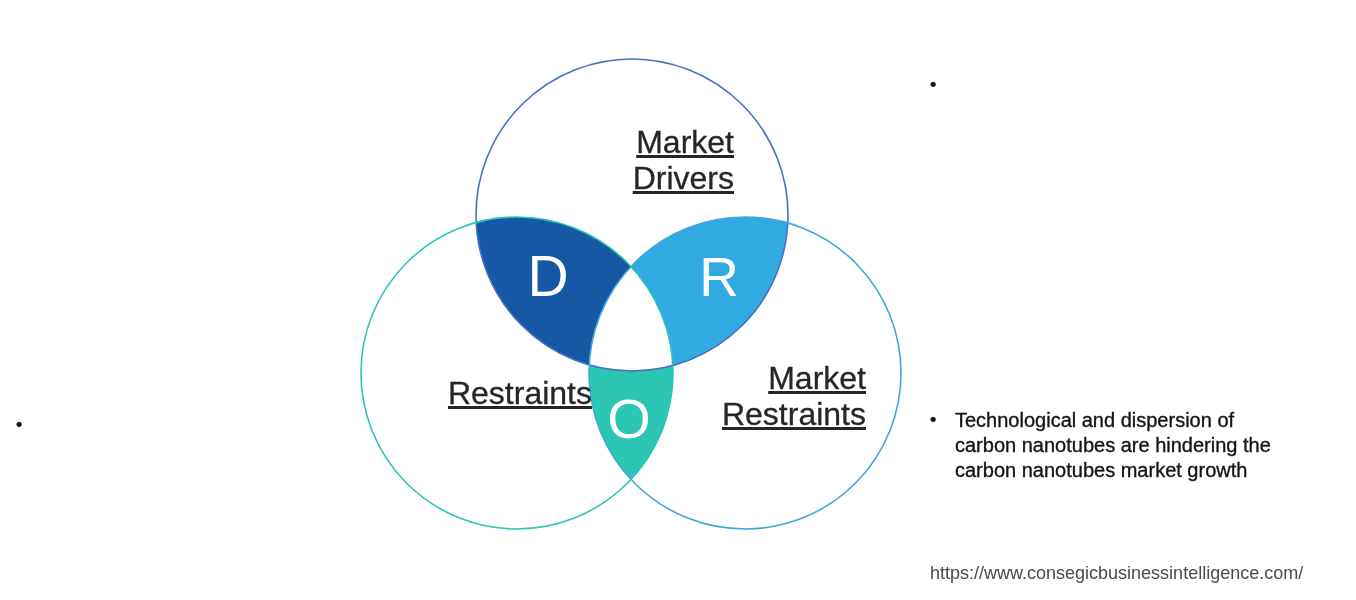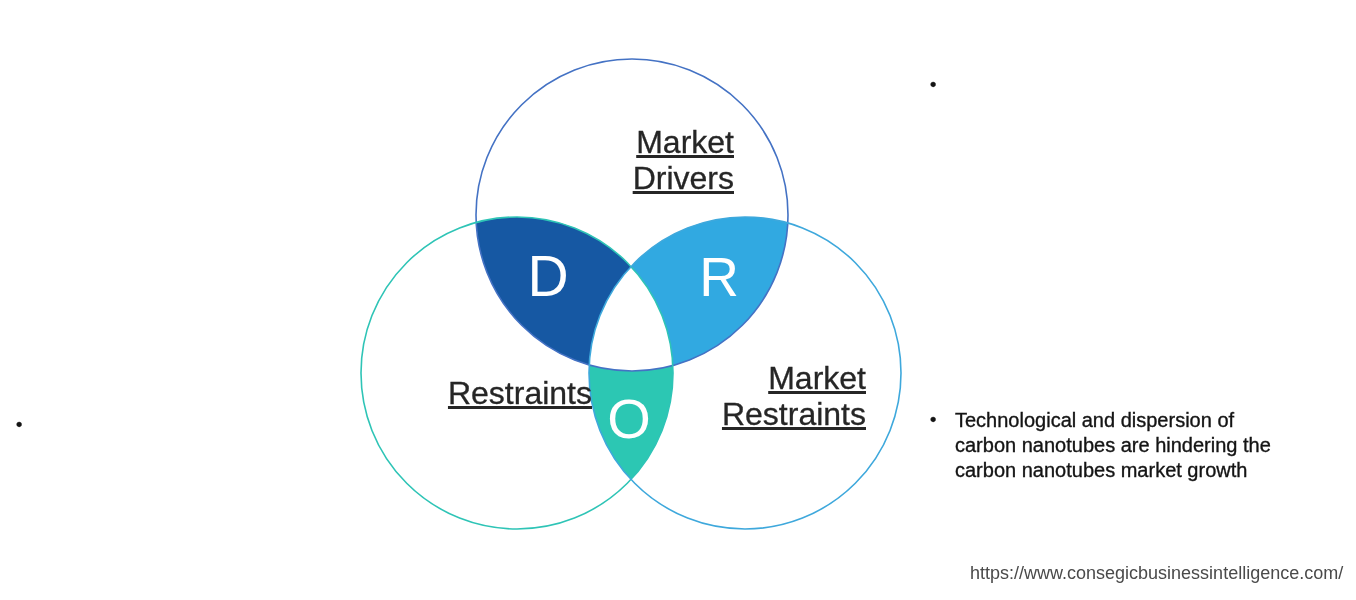--- a/index.html
+++ b/index.html
@@ -54,21 +54,20 @@
     white-space: pre-line;
   }
   .source-url {
     position: absolute;
     left: 930px;
     top: 562px;
     color: #4a4a4a;
     font-size: 18px;
     line-height: 22px;
     font-weight: 400;
-    margin-left: 40px;
   }
 </style>
 </head>
 <body>
 
 <div class="stage">
 
   <svg class="venn-svg" viewBox="0 0 1356 600">
     <defs>
       <clipPath id="clipTop">

